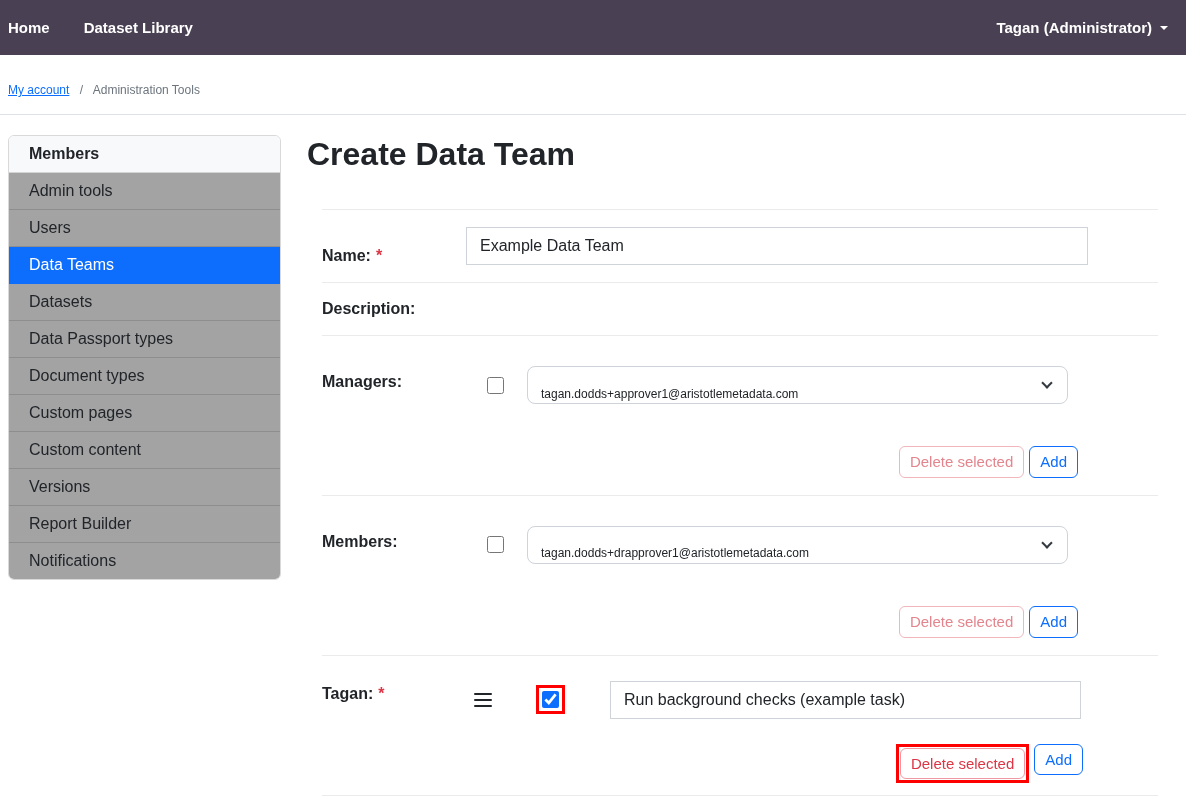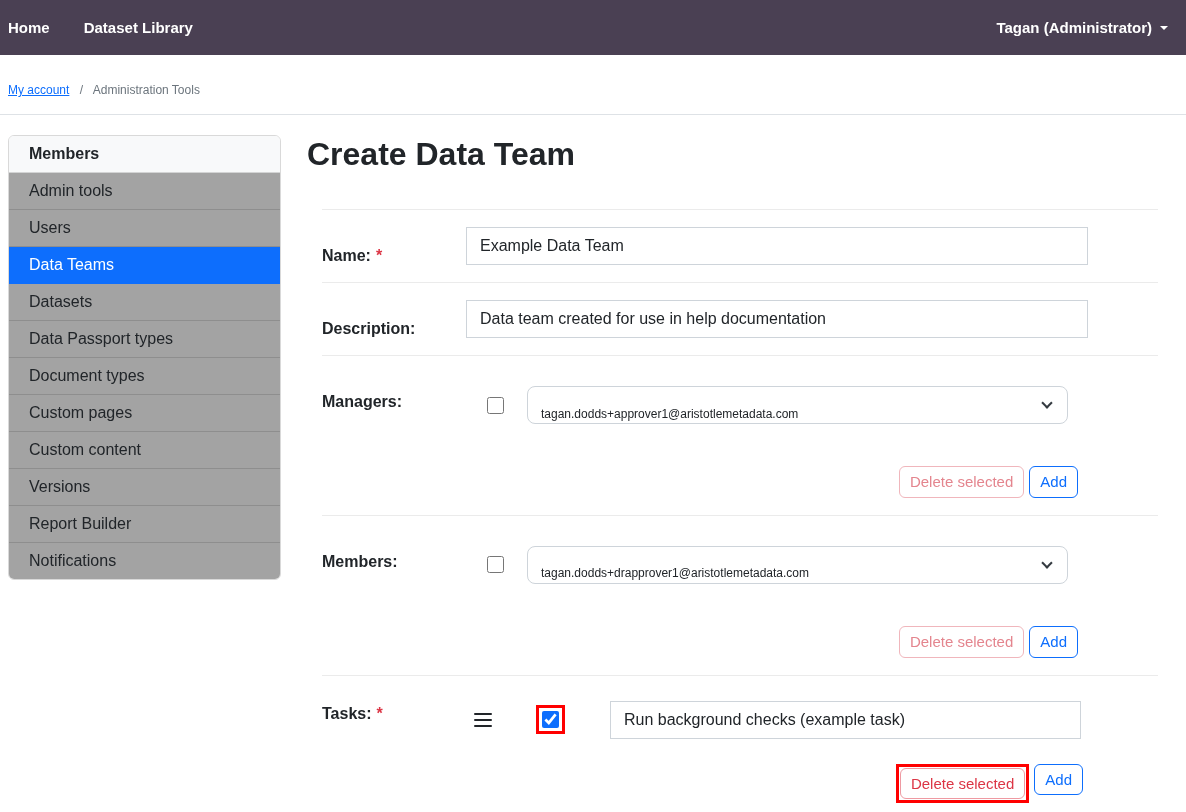--- a/index.html
+++ b/index.html
@@ -135,23 +135,20 @@
         </div>
         <div class="field-content">
           <input type="text" class="text-input input-wide" value="Example Data Team" style="">
         </div>
       </div>
 
       <div class="form-row row-center">
         <div class="field-label">
           <span>Description:</span>
         </div>
-        <div class="field-content">
-          <input type="text" class="text-input input-wide" value="Data team created for use in help documentation" style="">
-        </div>
       </div>
 
       <div class="form-row row-stacked">
         <div class="field-label">
           <span>Managers:</span>
         </div>
         <div class="field-content">
           <div class="control-line">
             <input type="checkbox" class="row-checkbox" style="">
             <div class="select">
@@ -180,21 +177,21 @@
           </div>
           <div class="btn-row">
             <button class="btn btn-danger-muted">Delete selected</button>
             <button class="btn btn-primary-outline">Add</button>
           </div>
         </div>
       </div>
 
       <div class="form-row row-tasks">
         <div class="field-label">
-          <span>Tasks:</span><span class="req">*</span>
+          <span>Tagan:</span><span class="req">*</span>
         </div>
         <div class="field-content">
           <div class="control-line">
             <span class="drag-handle">
                 <i></i>
                 <i></i>
                 <i></i>
               </span>
             <span class="annotate-box cb-annotate">
               <input type="checkbox" class="task-checkbox" checked="true" style="">

